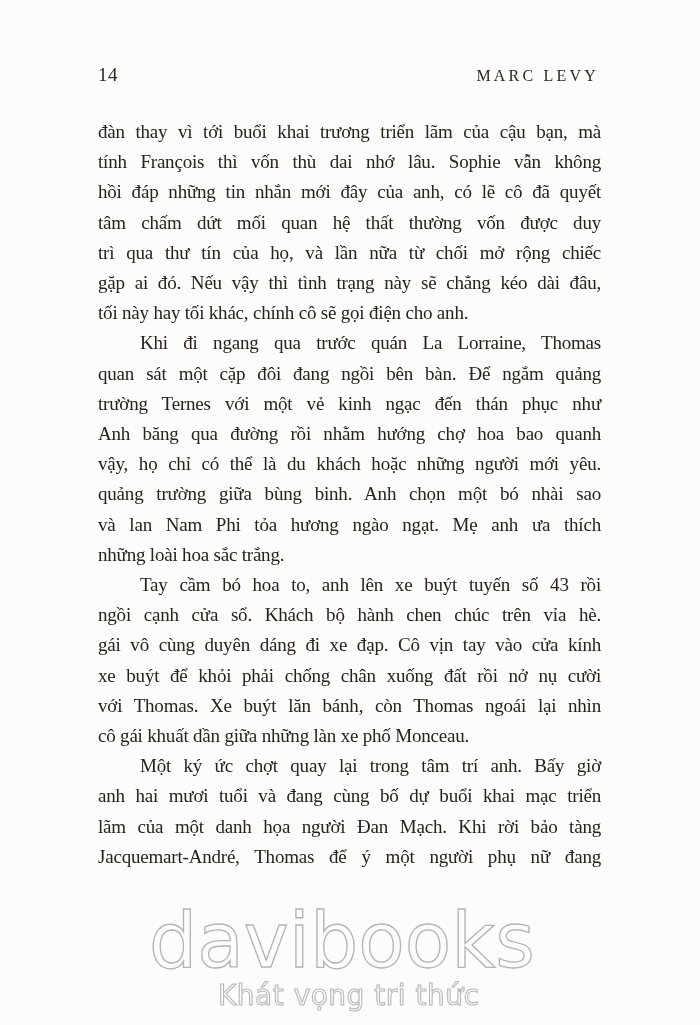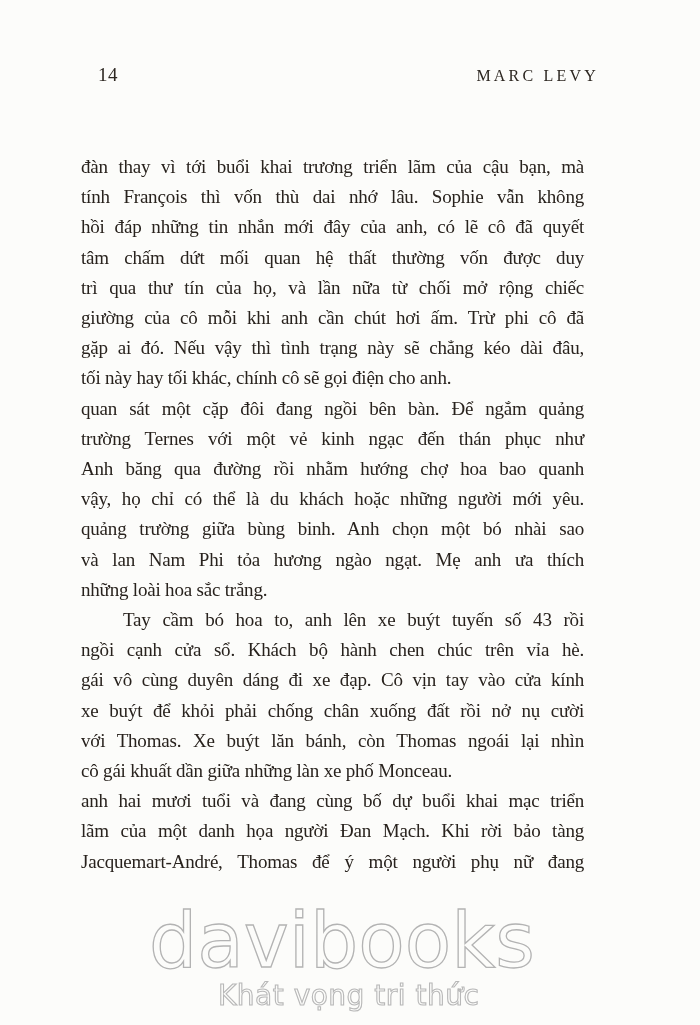--- a/index.html
+++ b/index.html
@@ -37,24 +37,23 @@
   }
   .running-title {
     font-size: 16px;
     letter-spacing: 3.2px;
     color: #2c2620;
     margin-left: 16px;
   }
   
   .text-block {
     position: absolute;
-    left: 81px;
+    left: 98px;
     top: 117px;
     width: 503px;
-    margin-top: 35px;
   }
   .line {
     font-size: 19px;
     line-height: 30.2px;
     letter-spacing: -0.2px;
     text-align: justify;
     text-align-last: justify;
     white-space: normal;
     color: #28221d;
   }
@@ -108,36 +107,37 @@
     <span class="running-title">MARC LEVY</span>
   </div>
 
   <div class="text-block">
 
   <div class="line">đàn thay vì tới buổi khai trương triển lãm của cậu bạn, mà</div>
       <div class="line">tính François thì vốn thù dai nhớ lâu. Sophie vẫn không</div>
       <div class="line">hồi đáp những tin nhắn mới đây của anh, có lẽ cô đã quyết</div>
       <div class="line">tâm chấm dứt mối quan hệ thất thường vốn được duy</div>
       <div class="line">trì qua thư tín của họ, và lần nữa từ chối mở rộng chiếc</div>
-      <div class="line">giường của cô mỗi khi anh cần chút hơi ấm. Trừ phi cô đã</div>
       <div class="line">gặp ai đó. Nếu vậy thì tình trạng này sẽ chẳng kéo dài đâu,</div>
       <div class="line last">tối này hay tối khác, chính cô sẽ gọi điện cho anh.</div>
+      <div class="line indent">Khi đi ngang qua trước quán La Lorraine, Thomas</div>
       <div class="line">quan sát một cặp đôi đang ngồi bên bàn. Để ngắm quảng</div>
       <div class="line">trường Ternes với một vẻ kinh ngạc đến thán phục như</div>
       <div class="line">Anh băng qua đường rồi nhằm hướng chợ hoa bao quanh</div>
       <div class="line">vậy, họ chỉ có thể là du khách hoặc những người mới yêu.</div>
       <div class="line">quảng trường giữa bùng binh. Anh chọn một bó nhài sao</div>
       <div class="line">và lan Nam Phi tỏa hương ngào ngạt. Mẹ anh ưa thích</div>
       <div class="line last">những loài hoa sắc trắng.</div>
       <div class="line indent">Tay cầm bó hoa to, anh lên xe buýt tuyến số 43 rồi</div>
       <div class="line">ngồi cạnh cửa sổ. Khách bộ hành chen chúc trên vỉa hè.</div>
       <div class="line">gái vô cùng duyên dáng đi xe đạp. Cô vịn tay vào cửa kính</div>
       <div class="line">xe buýt để khỏi phải chống chân xuống đất rồi nở nụ cười</div>
       <div class="line">với Thomas. Xe buýt lăn bánh, còn Thomas ngoái lại nhìn</div>
       <div class="line last">cô gái khuất dần giữa những làn xe phố Monceau.</div>
+      <div class="line indent">Một ký ức chợt quay lại trong tâm trí anh. Bấy giờ</div>
       <div class="line">anh hai mươi tuổi và đang cùng bố dự buổi khai mạc triển</div>
       <div class="line">lãm của một danh họa người Đan Mạch. Khi rời bảo tàng</div>
       <div class="line">Jacquemart-André, Thomas để ý một người phụ nữ đang</div>
     </div>
 
   <div class="watermark">
     <div class="watermark-brand">davibooks</div>
     <div class="watermark-tagline">Khát vọng tri thức</div>
   </div>
 

